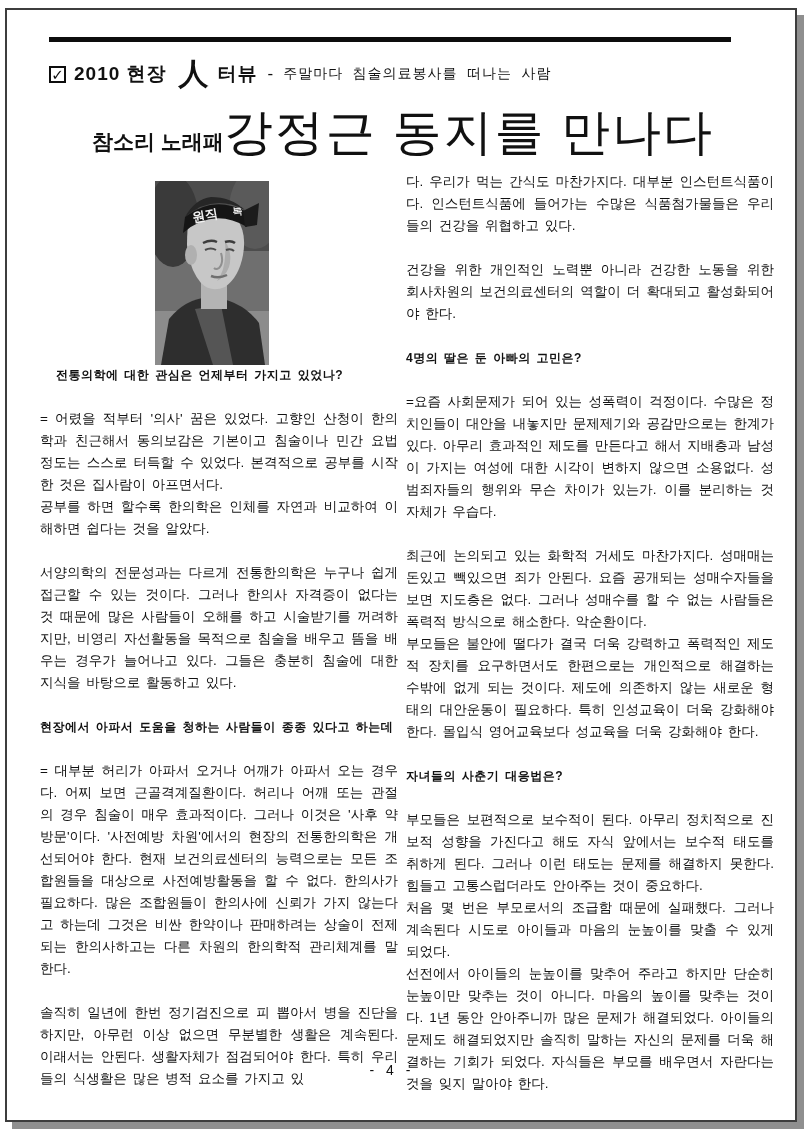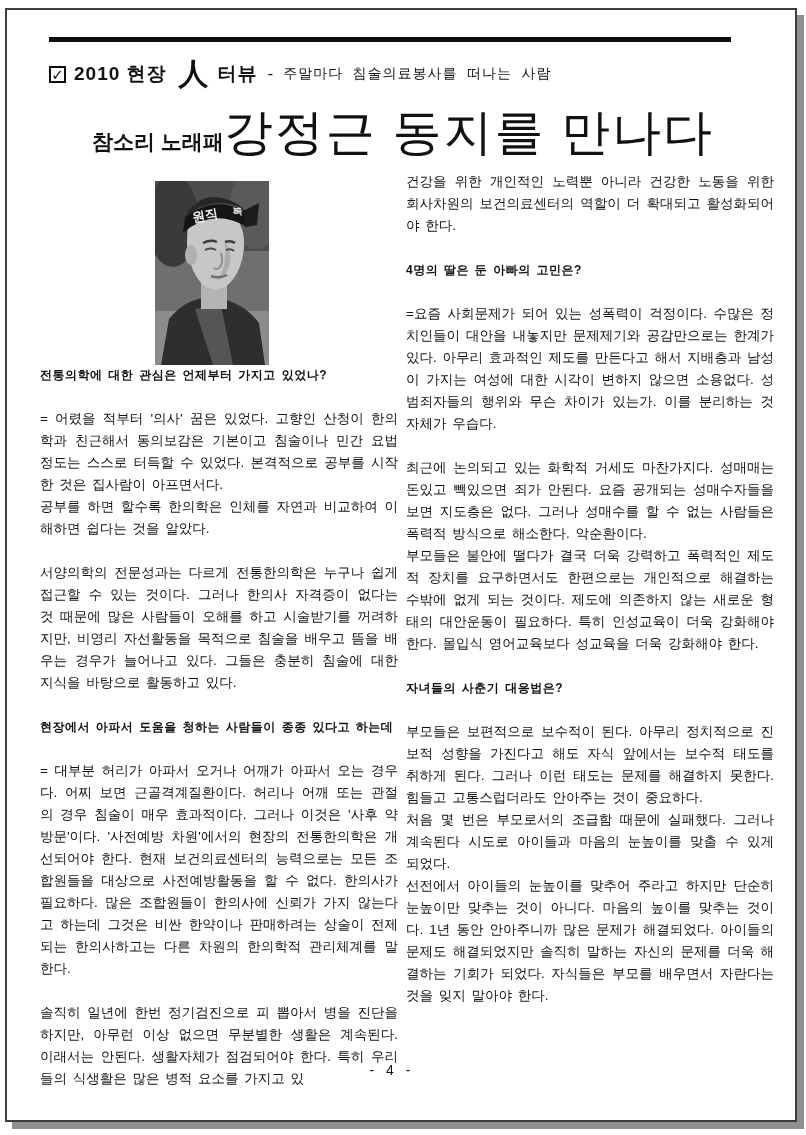--- a/index.html
+++ b/index.html
@@ -33,21 +33,21 @@
   .title-main{font-size:49px;font-weight:normal;letter-spacing:2px;}
   .photo{
     position:absolute;left:148px;top:171px;width:114px;height:184px;overflow:hidden;
   }
   .col{position:absolute;font-size:13.5px;line-height:22px;text-align:justify;word-spacing:2px;}
   .col-left{left:33px;top:354px;width:358px;}
   .col-right{left:399px;top:161px;width:368px;}
   .col .p{margin:0 0 22px 0;}
   .col .p.tight{margin-bottom:0;}
   .col .h{font-weight:bold;font-size:12px;margin:6px 0 22px 0;text-align:left;letter-spacing:0.5px;}
-  .col .h:first-child{margin-top:0;}
+  .col .h:first-child{margin-top:0;margin-left:16px;}
   .footer{
     position:absolute;left:0;top:1052px;width:770px;text-align:center;
     font-size:14px;letter-spacing:4px;
   }
 </style>
 </head>
 <body>
 
 <div class="canvas">
   <div class="sheet">
@@ -108,20 +108,21 @@
         <div class="h">전통의학에 대한 관심은 언제부터 가지고 있었나?</div>
         <div class="p tight">= 어렸을 적부터 '의사' 꿈은 있었다. 고향인 산청이 한의학과 친근해서 동의보감은 기본이고 침술이나 민간 요법 정도는 스스로 터득할 수 있었다. 본격적으로 공부를 시작한 것은 집사람이 아프면서다.</div>
         <div class="p">공부를 하면 할수록 한의학은 인체를 자연과 비교하여 이해하면 쉽다는 것을 알았다.</div>
         <div class="p">서양의학의 전문성과는 다르게 전통한의학은 누구나 쉽게 접근할 수 있는 것이다. 그러나 한의사 자격증이 없다는 것 때문에 많은 사람들이 오해를 하고 시술받기를 꺼려하지만, 비영리 자선활동을 목적으로 침술을 배우고 뜸을 배우는 경우가 늘어나고 있다. 그들은 충분히 침술에 대한 지식을 바탕으로 활동하고 있다.</div>
         <div class="h">현장에서 아파서 도움을 청하는 사람들이 종종 있다고 하는데</div>
         <div class="p">= 대부분 허리가 아파서 오거나 어깨가 아파서 오는 경우다. 어찌 보면 근골격계질환이다. 허리나 어깨 또는 관절의 경우 침술이 매우 효과적이다. 그러나 이것은 '사후 약방문'이다. '사전예방 차원'에서의 현장의 전통한의학은 개선되어야 한다. 현재 보건의료센터의 능력으로는 모든 조합원들을 대상으로 사전예방활동을 할 수 없다. 한의사가 필요하다. 많은 조합원들이 한의사에 신뢰가 가지 않는다고 하는데 그것은 비싼 한약이나 판매하려는 상술이 전제되는 한의사하고는 다른 차원의 한의학적 관리체계를 말한다.</div>
         <div class="p">솔직히 일년에 한번 정기검진으로 피 뽑아서 병을 진단을 하지만, 아무런 이상 없으면 무분별한 생활은 계속된다. 이래서는 안된다. 생활자체가 점검되어야 한다. 특히 우리들의 식생활은 많은 병적 요소를 가지고 있</div>
       </div>
 
     <div class="col col-right">
+        <div class="p">다. 우리가 먹는 간식도 마찬가지다. 대부분 인스턴트식품이다. 인스턴트식품에 들어가는 수많은 식품첨가물들은 우리들의 건강을 위협하고 있다.</div>
         <div class="p">건강을 위한 개인적인 노력뿐 아니라 건강한 노동을 위한 회사차원의 보건의료센터의 역할이 더 확대되고 활성화되어야 한다.</div>
         <div class="h">4명의 딸은 둔 아빠의 고민은?</div>
         <div class="p">=요즘 사회문제가 되어 있는 성폭력이 걱정이다. 수많은 정치인들이 대안을 내놓지만 문제제기와 공감만으로는 한계가 있다. 아무리 효과적인 제도를 만든다고 해서 지배층과 남성이 가지는 여성에 대한 시각이 변하지 않으면 소용없다.  성범죄자들의 행위와 무슨 차이가 있는가. 이를 분리하는 것 자체가 우습다.</div>
         <div class="p tight">최근에 논의되고 있는 화학적 거세도 마찬가지다. 성매매는 돈있고 빽있으면 죄가 안된다. 요즘 공개되는 성매수자들을 보면 지도층은 없다. 그러나 성매수를 할 수 없는 사람들은 폭력적 방식으로 해소한다. 악순환이다.</div>
         <div class="p">부모들은 불안에 떨다가 결국 더욱 강력하고 폭력적인 제도적 장치를 요구하면서도 한편으로는 개인적으로 해결하는 수밖에 없게 되는 것이다. 제도에 의존하지 않는 새로운 형태의 대안운동이 필요하다. 특히 인성교육이 더욱 강화해야 한다. 몰입식 영어교육보다 성교육을 더욱 강화해야 한다.</div>
         <div class="h">자녀들의 사춘기 대응법은?</div>
         <div class="p tight">부모들은 보편적으로 보수적이 된다. 아무리 정치적으로 진보적 성향을 가진다고 해도 자식 앞에서는 보수적 태도를 취하게 된다. 그러나 이런 태도는 문제를 해결하지 못한다. 힘들고 고통스럽더라도 안아주는 것이 중요하다.</div>
         <div class="p tight">처음 몇 번은 부모로서의 조급함 때문에 실패했다. 그러나 계속된다 시도로 아이들과 마음의 눈높이를 맞출 수 있게 되었다.</div>
         <div class="p">선전에서 아이들의 눈높이를 맞추어 주라고 하지만 단순히 눈높이만 맞추는 것이 아니다. 마음의 높이를 맞추는 것이다. 1년 동안 안아주니까 많은 문제가 해결되었다. 아이들의 문제도 해결되었지만 솔직히 말하는 자신의 문제를 더욱 해결하는 기회가 되었다. 자식들은 부모를 배우면서 자란다는 것을 잊지 말아야 한다.</div>
       </div>

